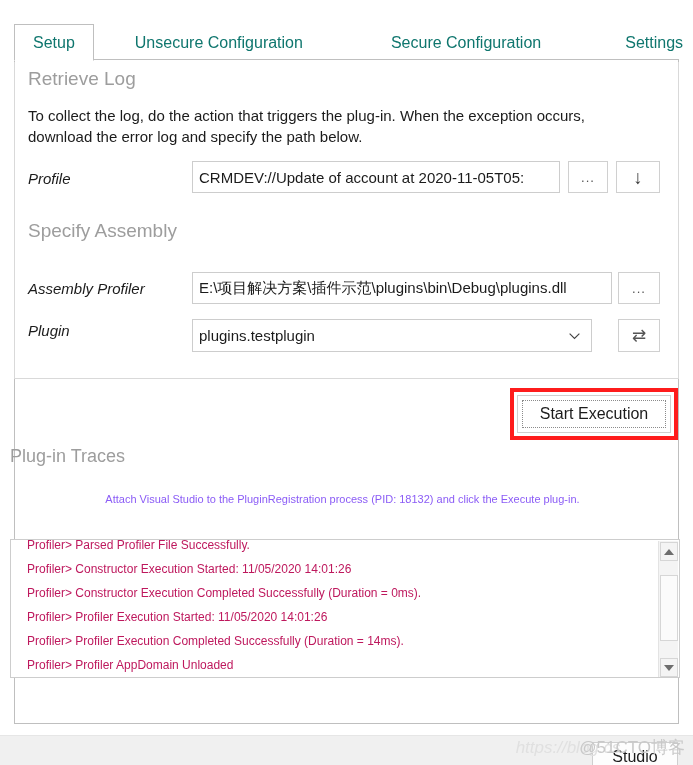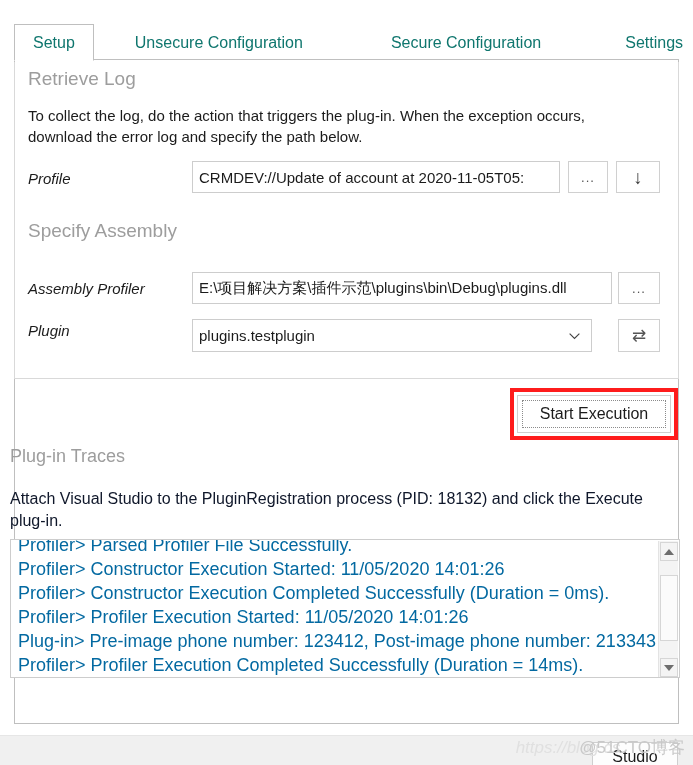--- a/index.html
+++ b/index.html
@@ -230,44 +230,45 @@
     left: 10px;
     top: 446px;
     font-size: 18px;
     color: #9d9d9d;
   }
   #traces-instruction {
     position: absolute;
     left: 10px;
     top: 488px;
     width: 665px;
-    font-size: 16px;
+    font-size: 11px;
     line-height: 22px;
-    color: #0f172a;
+    color: #8b5cf6;
+    text-align: center;
   }
 
   .tracebox {
     position: absolute;
     left: 10px;
     top: 539px;
     width: 670px;
     height: 139px;
     border: 1px solid #cdcdcd;
     background: #ffffff;
     box-sizing: border-box;
     overflow: hidden;
   }
   .trace-lines {
     position: absolute;
-    left: 7px;
+    left: 16px;
     top: -7px;
     width: 640px;
-    font-size: 18px;
+    font-size: 12px;
     line-height: 24px;
-    color: #0369a1;
+    color: #be185d;
     white-space: nowrap;
   }
   .trace-line { height: 24px; overflow: hidden; }
 
   
   .vscroll {
     position: absolute;
     right: 1px;
     top: 1px;
     width: 20px;
@@ -421,21 +422,20 @@
 
 <div id="traces-title">Plug-in Traces</div>
 <div id="traces-instruction">Attach Visual Studio to the PluginRegistration process (PID: 18132) and click the Execute plug-in.</div>
 
 <div class="tracebox">
   <div class="trace-lines">
     <div class="trace-line">Profiler&gt; Parsed Profiler File Successfully.</div>
     <div class="trace-line">Profiler&gt; Constructor Execution Started: 11/05/2020 14:01:26</div>
     <div class="trace-line">Profiler&gt; Constructor Execution Completed Successfully (Duration = 0ms).</div>
     <div class="trace-line">Profiler&gt; Profiler Execution Started: 11/05/2020 14:01:26</div>
-    <div class="trace-line">Plug-in&gt; Pre-image phone number: 123412, Post-image phone number: 213343</div>
     <div class="trace-line">Profiler&gt; Profiler Execution Completed Successfully (Duration = 14ms).</div>
     <div class="trace-line">Profiler&gt; Profiler AppDomain Unloaded</div>
   </div>
 
   <div class="vscroll">
     <div class="scroll-btn scroll-up">
       <span class="arr arr-up"></span>
     </div>
     <div class="scroll-thumb"></div>
     <div class="scroll-btn scroll-down">

